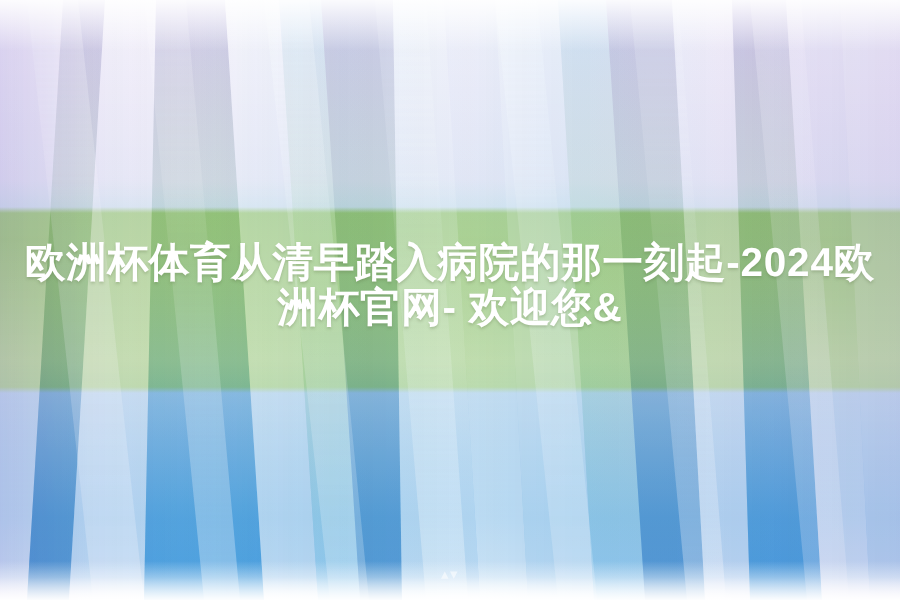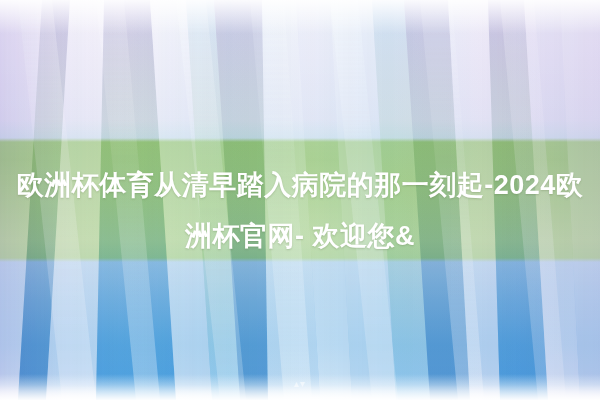--- a/index.html
+++ b/index.html
@@ -98,21 +98,21 @@
   #headline {
     position: absolute;
     left: 0;
     right: 0;
     top: 160px;
     padding: 0 6px;
     text-align: center;
     color: #ffffff;
     font-weight: 700;
     font-size: 27px;
-    line-height: 51px;
+    line-height: 30px;
     letter-spacing: .5px;
     text-shadow: 0 1px 2px rgba(90,110,70,.28);
     white-space: normal;
     word-break: break-all;
   }
 </style>
 </head>
 <body>
 
 <div id="banner">

